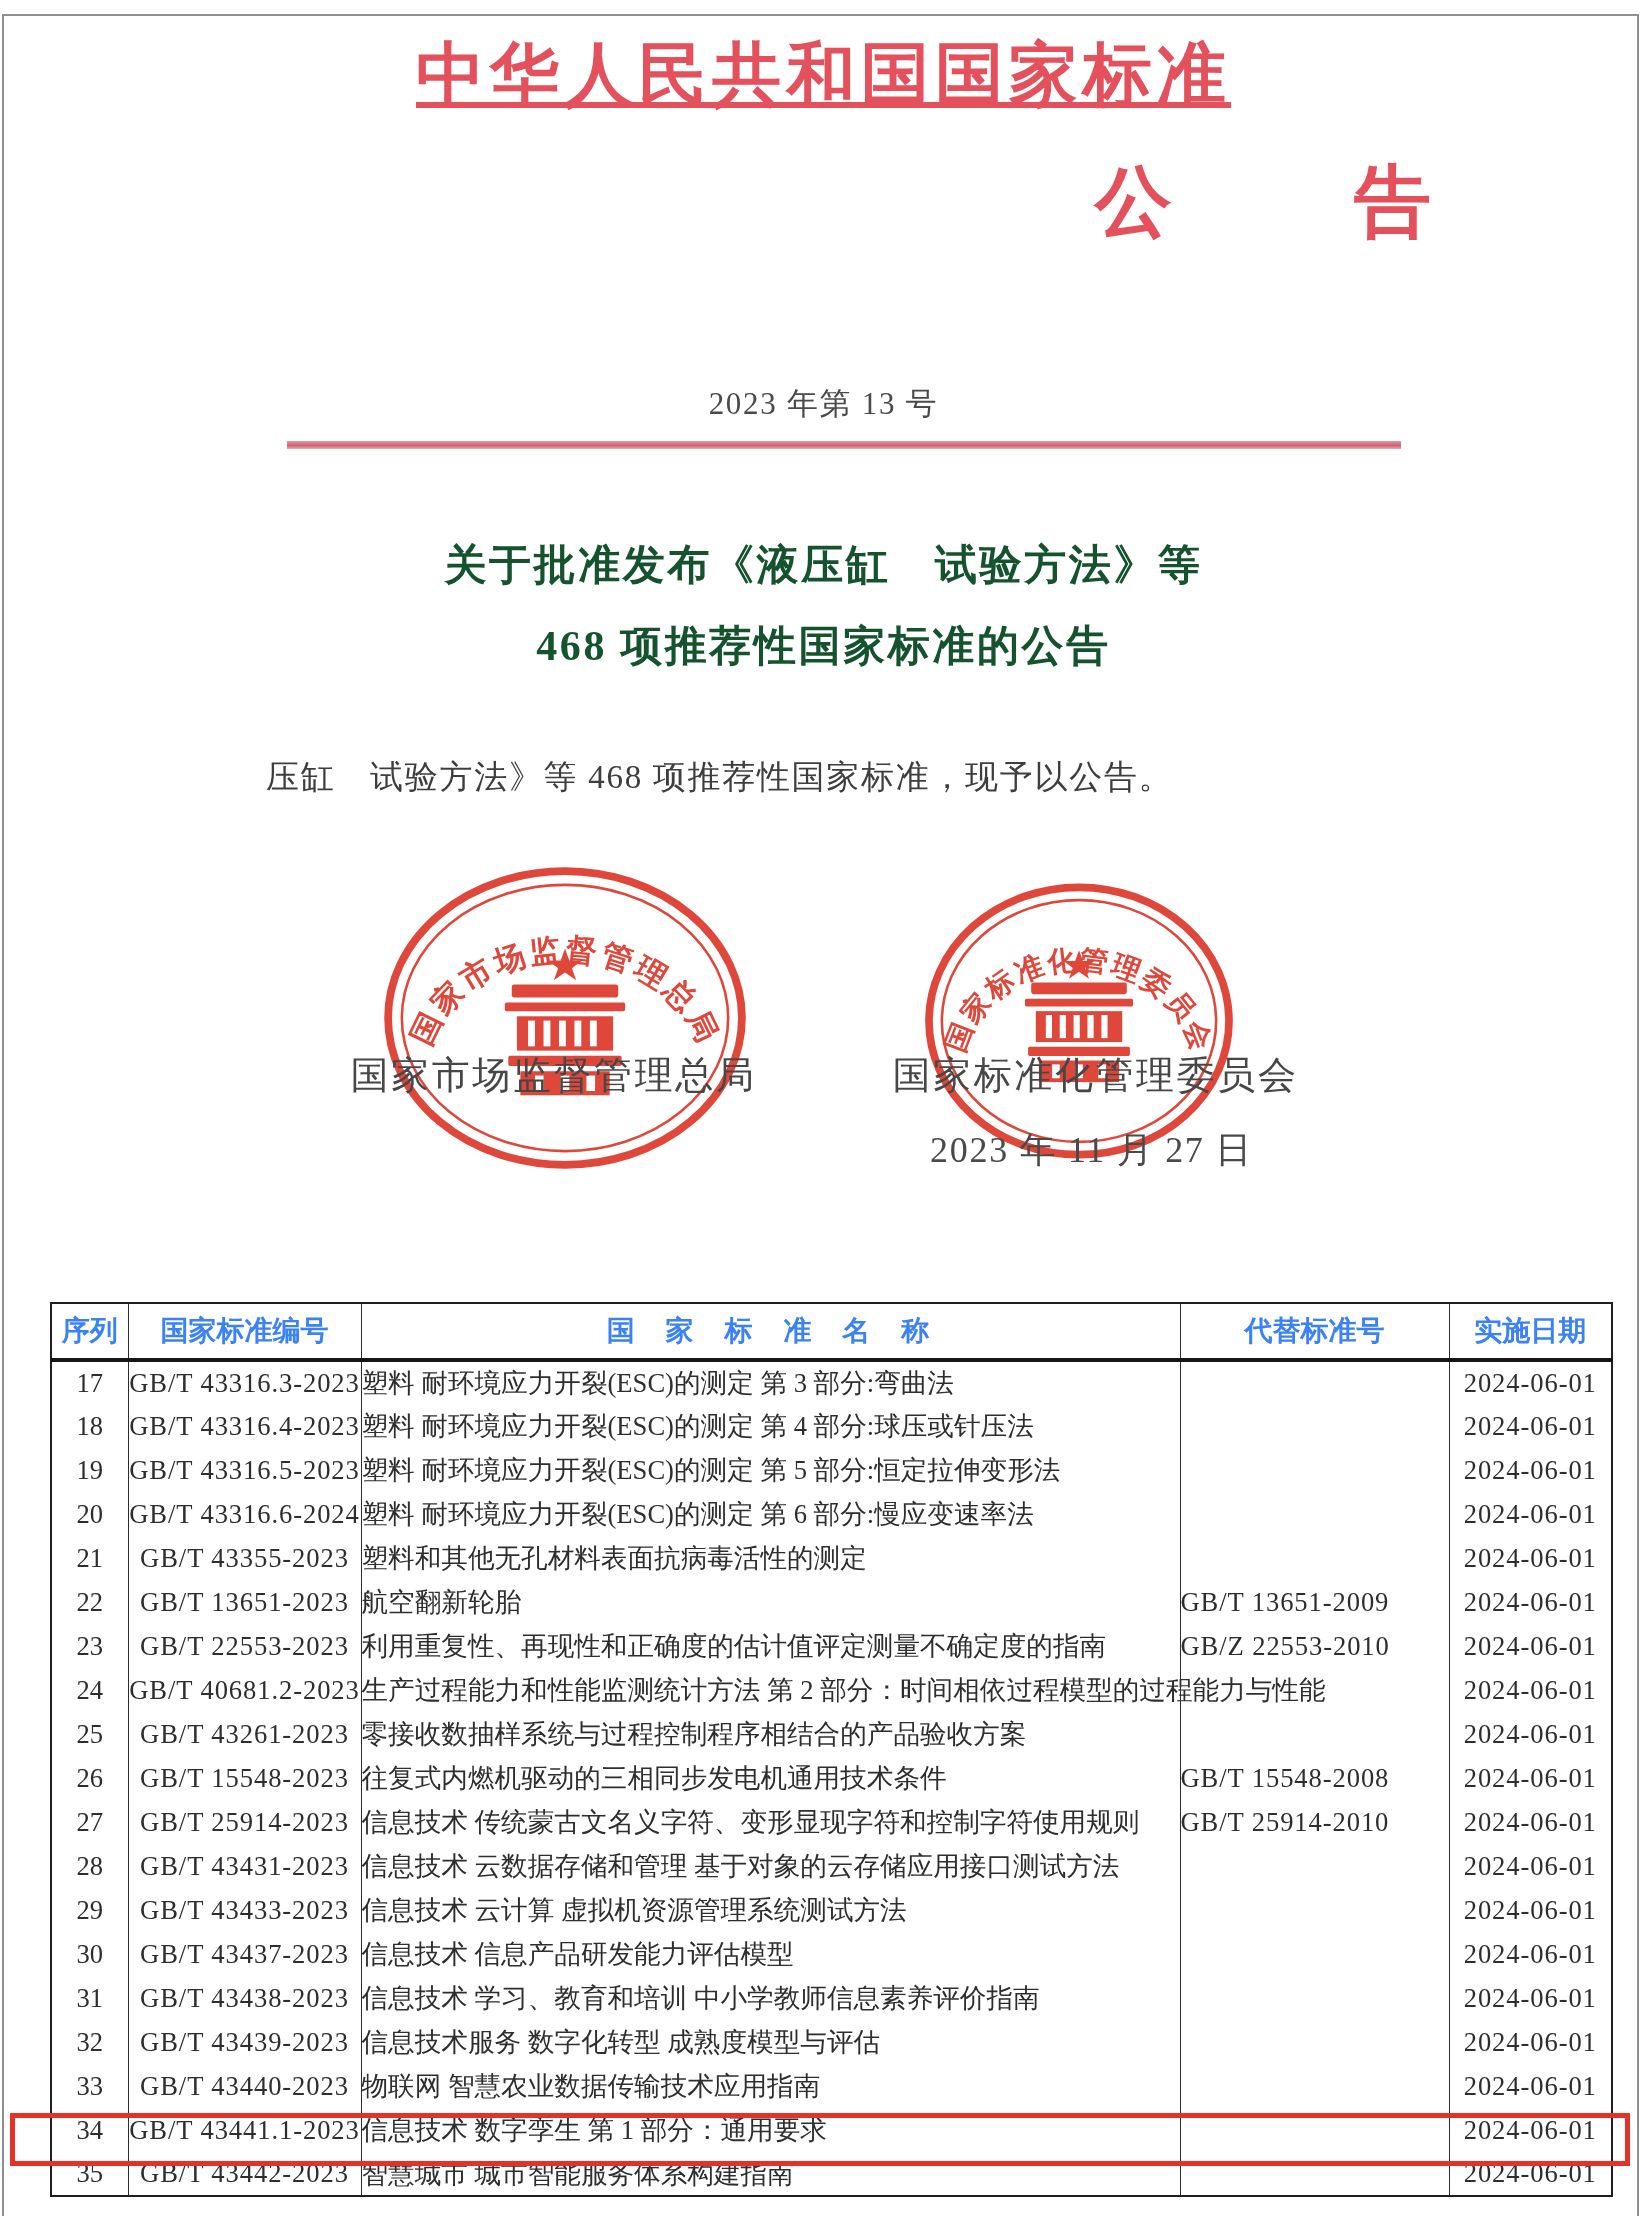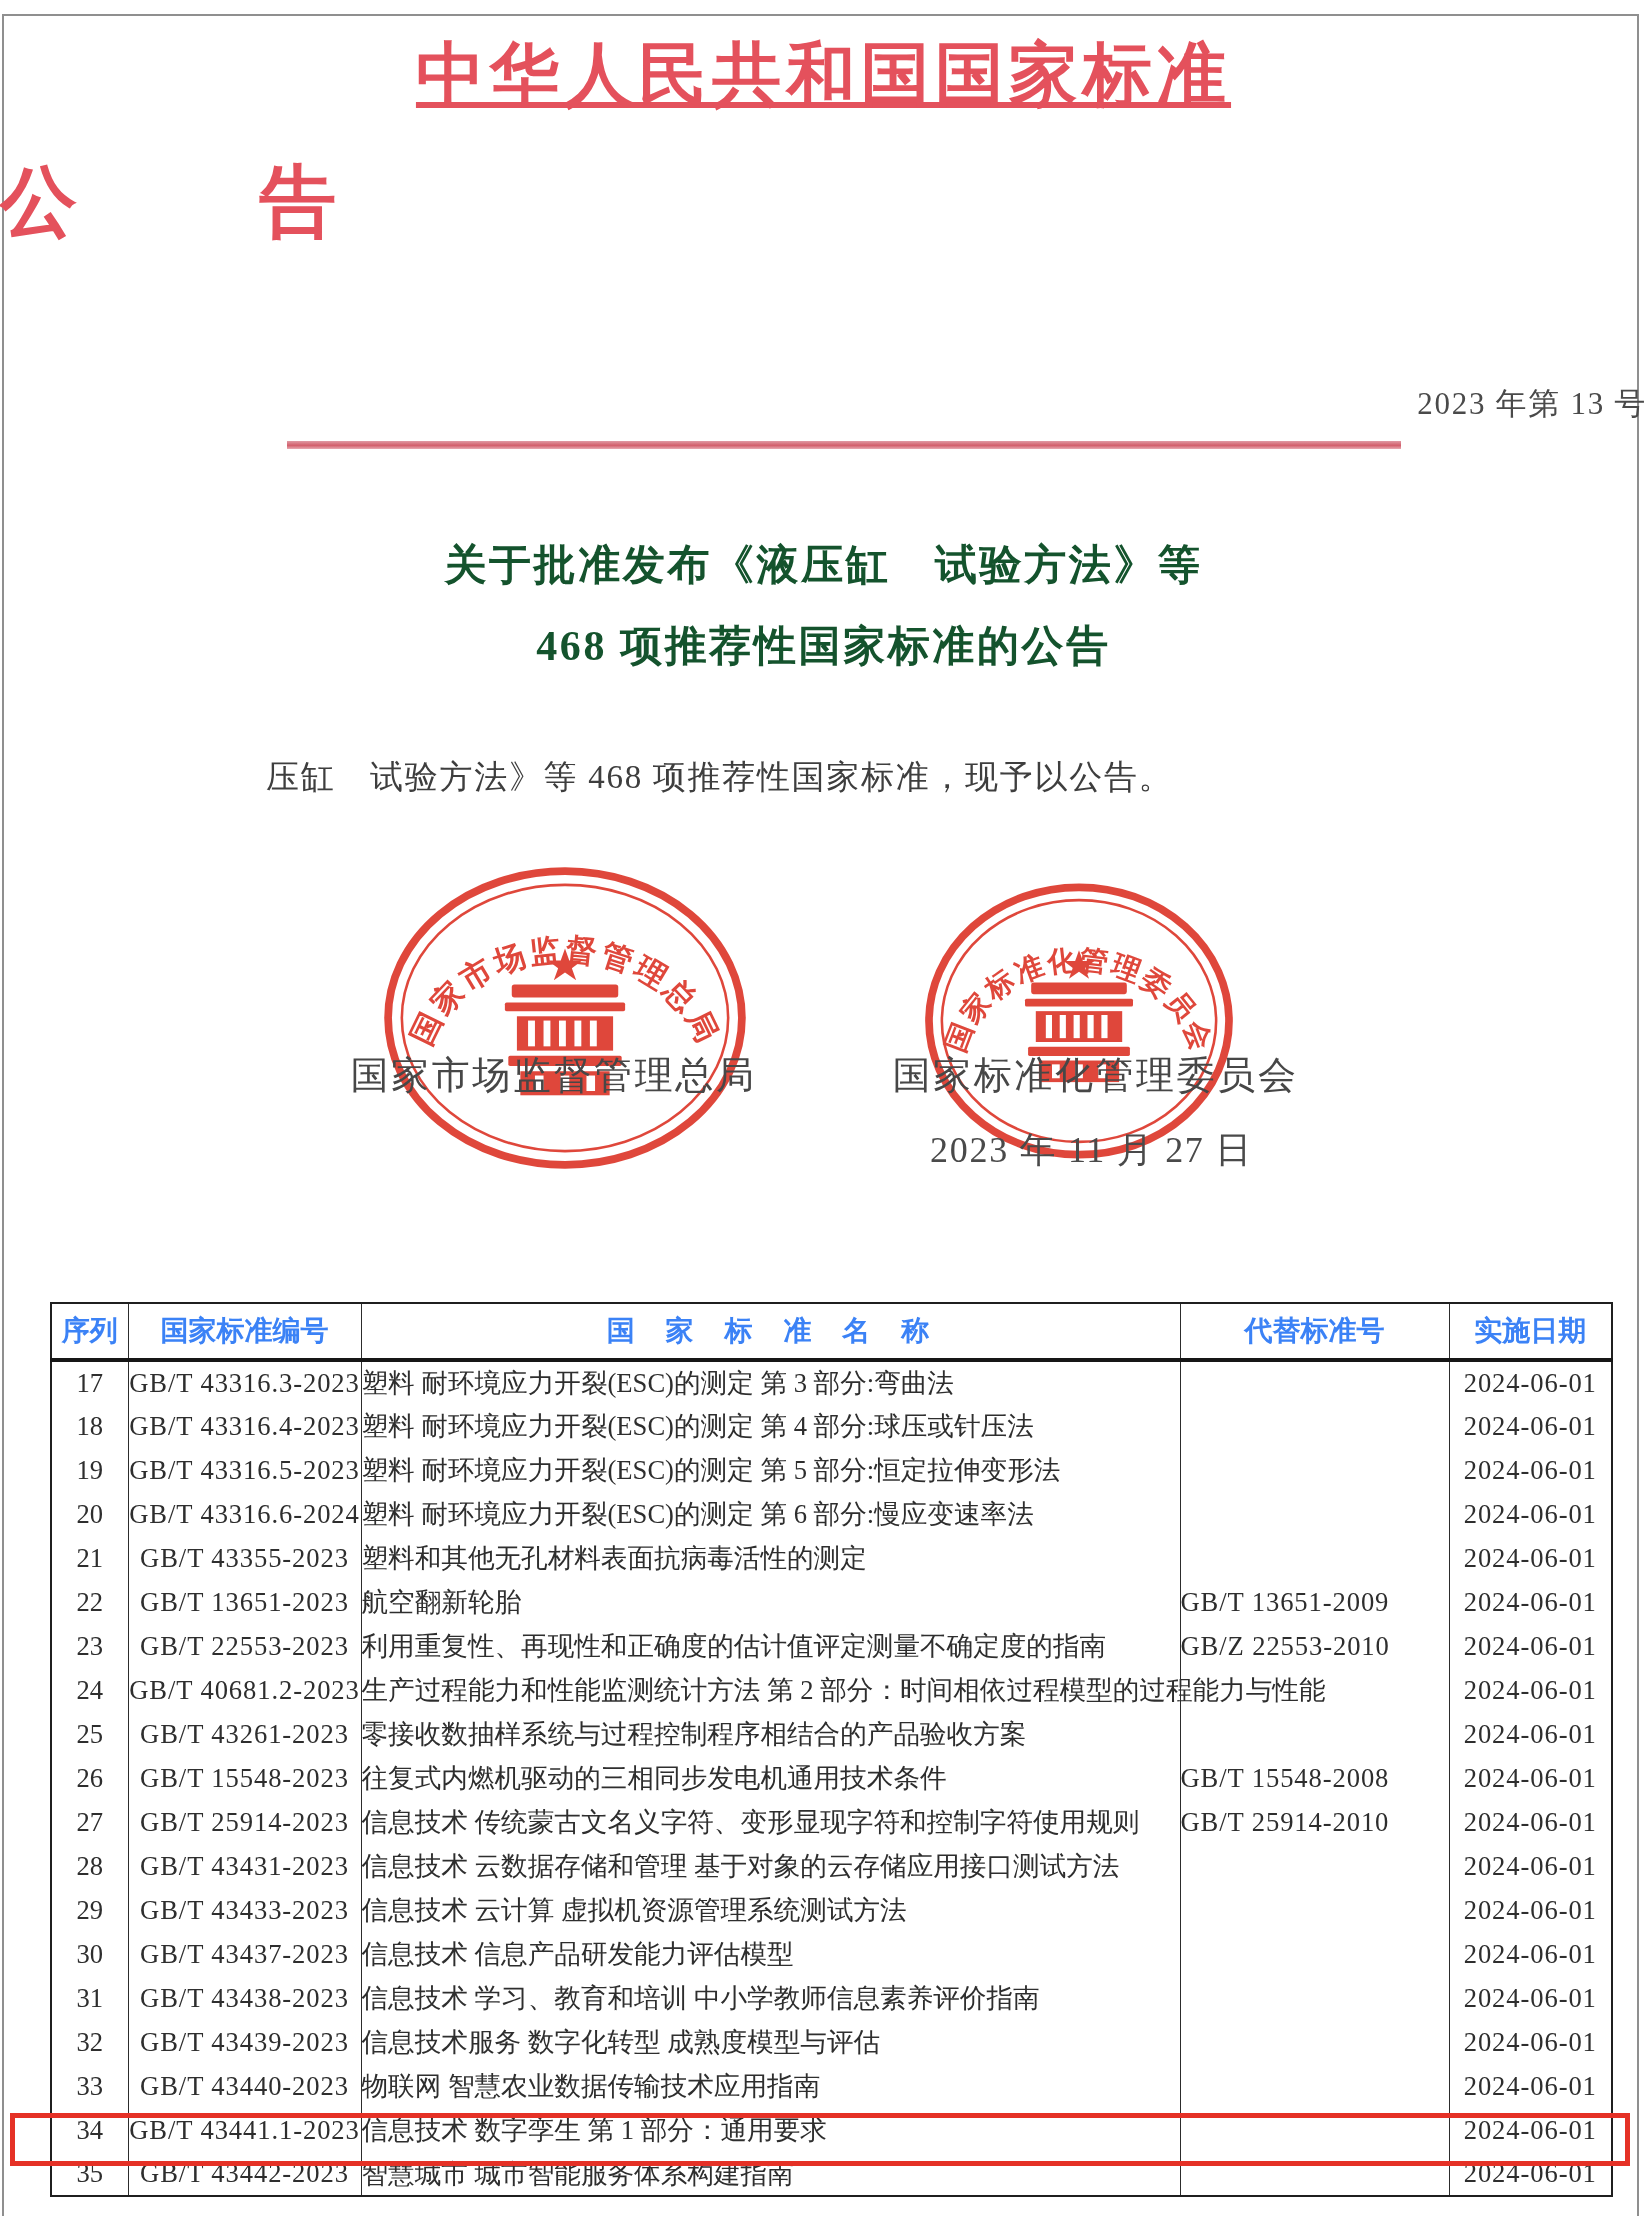--- a/index.html
+++ b/index.html
@@ -13,26 +13,26 @@
     border-left:2.6px solid var(--frame_gray,#8f8f8f);
     border-right:2.6px solid var(--frame_gray,#8f8f8f);
     pointer-events:none;
   }
   .masthead{
     position:absolute;top:34px;left:0;width:1647px;text-align:center;
     font-size:69px;font-weight:bold;letter-spacing:5.1px;color:var(--masthead_red,#e4515c);
     line-height:1.2;white-space:nowrap;text-decoration:underline;
   }
   .announce{
-    position:absolute;top:158px;left:0;width:1431px;text-align:left;
+    position:absolute;top:158px;left:0;width:1431px;text-align:right;
     font-size:77px;font-weight:bold;color:var(--masthead_red,#e4515c);
     word-spacing:163px;line-height:1.15;white-space:pre;
   }
   .issue{
-    position:absolute;top:383px;left:0;width:1647px;text-align:right;
+    position:absolute;top:383px;left:0;width:1647px;text-align:center;
     font-size:31px;color:#4a4a4a;letter-spacing:1.7px;
   }
   .rule{
     position:absolute;top:441px;left:287px;width:1114px;height:7.7px;
     background:linear-gradient(to bottom,#e09aa4,var(--rule_pink,#d2606c) 55%,#e8aab2);
   }
   .doc-title{
     position:absolute;top:525px;left:0;width:1647px;text-align:center;
     font-size:42px;font-weight:bold;color:#14532d;line-height:81px;letter-spacing:2.6px;
   }

